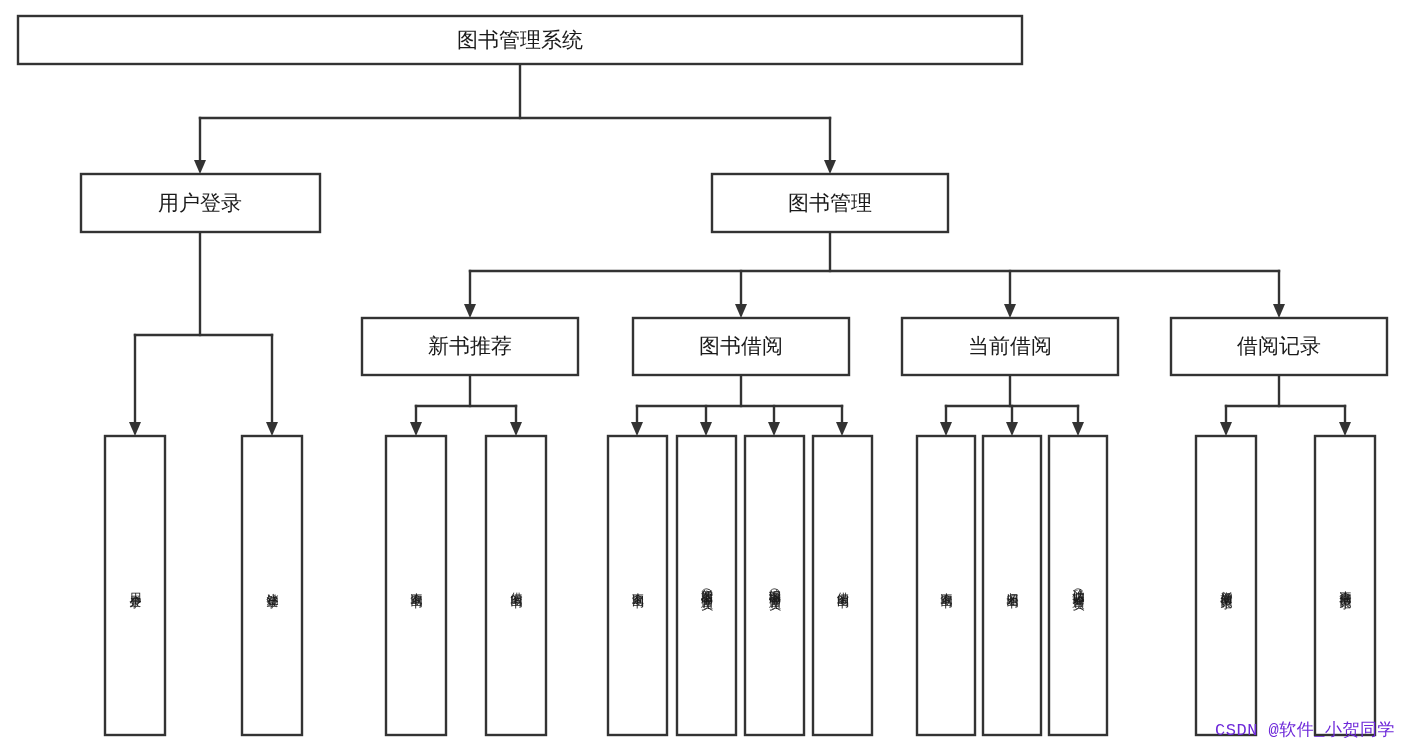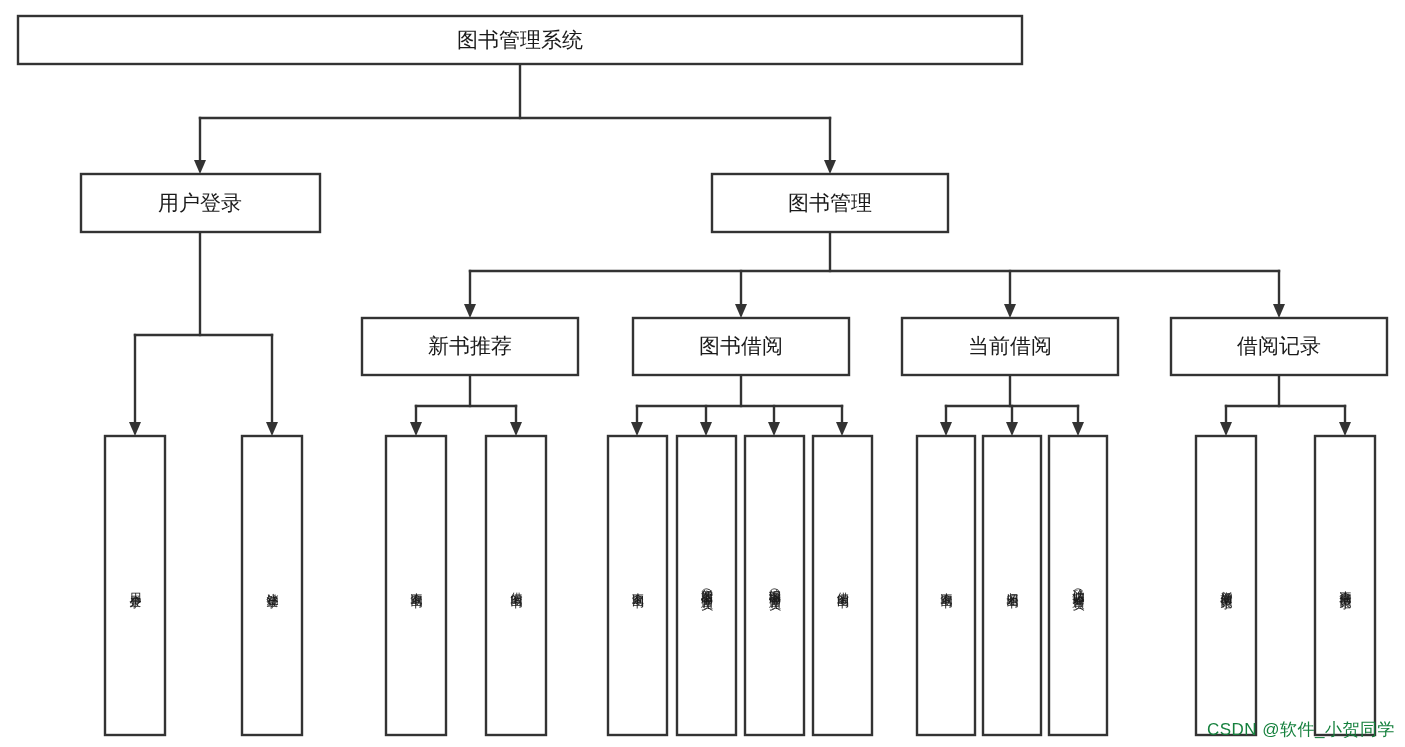--- a/index.html
+++ b/index.html
@@ -59,23 +59,23 @@
     letter-spacing: 1.5px;
     color: #1a1a1a;
     white-space: nowrap;
     text-align: center;
     pointer-events: none;
   }
   .watermark {
     position: absolute;
     right: 10px;
     bottom: 6px;
-    font-family: Liberation Sans, sans-serif;
+    font-family: Liberation Mono, monospace;
     font-size: 17px;
-    color: #15803d;
+    color: #6d28d9;
     letter-spacing: 0.5px;
     white-space: nowrap;
   }
 </style>
 </head>
 <body>
 
 <div id="diagram-root">
 
   <svg class="diagram" viewBox="0 0 1405 747">

